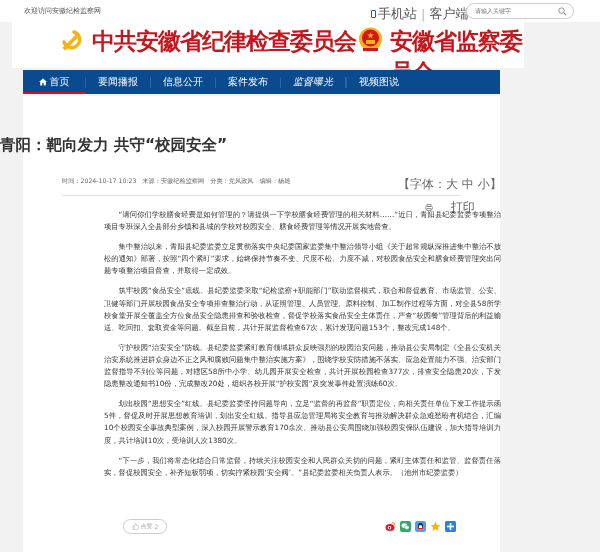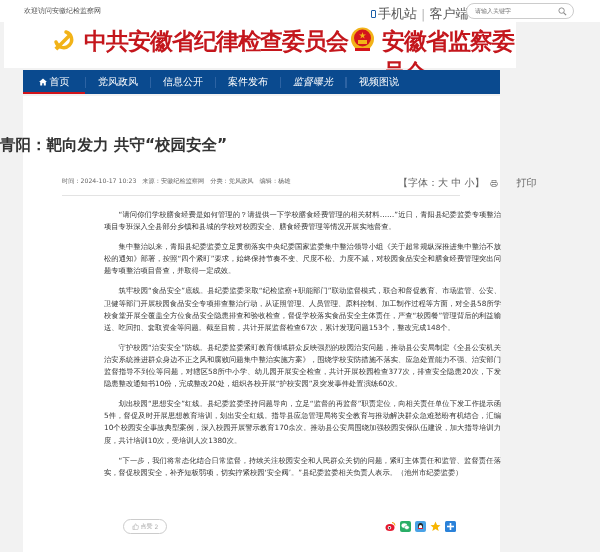--- a/index.html
+++ b/index.html
@@ -10,37 +10,37 @@
     .welcome { position: absolute; left: 24px; top: 6px; font-size: 7px; color: #555; }
     .toplinks { position: absolute; left: 356px; top: 5px; display: flex; align-items: center; gap: 4px; font-size: 13px; color: #555; padding-left: 15px; }
     .toplinks .sep { color: #bbb; }
     .phone-icon { width: 5px; height: 8px; border: 1px solid #1a5ea8; border-radius: 1px; display: inline-block; margin-right: 2px; }
     .weibo-icon { width: 11px; height: 9px; display: inline-block; }
     .wechat-icon { width: 12px; height: 9px; display: inline-block; }
     .search-box { position: absolute; left: 466px; top: 3px; width: 108px; height: 16px; border: 1px solid #ccc; border-radius: 9px; background: #fff; }
     .search-box input { border: none; outline: none; background: transparent; font-size: 6px; color: #aaa; position: absolute; left: 8px; top: 3px; width: 80px; font-family: "DejaVu Sans", sans-serif; }
     .search-icon { position: absolute; right: 6px; top: 3px; width: 9px; height: 9px; }
 
-    .header { position: absolute; top: 22px; left: 4px; width: 512px; height: 46px; background: #fff; }
+    .header { position: absolute; top: 22px; left: 12px; width: 512px; height: 46px; background: #fff; }
     .party-emblem { position: absolute; left: 48px; top: 5px; width: 26px; height: 26px; }
     .title-cpc { position: absolute; left: 80px; top: 4px; font-family: "DejaVu Serif", "Liberation Serif", serif; font-weight: bold; font-size: 23px; color: #c4161c; letter-spacing: -1px; }
     .national-emblem { position: absolute; left: 345px; top: 4px; width: 27px; height: 27px; }
     .title-sup { position: absolute; left: 378px; top: 4px; font-family: "DejaVu Serif", "Liberation Serif", serif; font-weight: bold; font-size: 23px; color: #c4161c; letter-spacing: -1px; }
 
     .nav { position: absolute; top: 70px; left: 23px; width: 477px; height: 24px; background: #0a4a8f; display: flex; align-items: center; }
     .nav-item { position: relative; height: 24px; display: flex; align-items: center; justify-content: center; font-size: 10px; color: #fff; cursor: pointer; }
     .nav-item.active::after { content: ""; position: absolute; left: 0; right: 0; bottom: 0; height: 2px; background: #d0141b; }
     .nav-sep { width: 1px; height: 11px; background: #2d63a3; }
     .home-icon { width: 8px; height: 8px; margin-right: 3px; }
 
     .content { position: absolute; top: 96px; left: 23px; width: 477px; height: 456px; background: #fff; }
 
     .article-title { position: absolute; top: 135px; left: 0; width: 600px; text-align: left; font-size: 15.5px; color: #333; }
     .meta { position: absolute; top: 177px; left: 62px; width: 398px; font-size: 6.2px; color: #666; display: flex; gap: 6px; white-space: nowrap; }
-    .meta-right { position: absolute; top: 176px; left: 398px; font-size: 10px; color: #666; display: flex; align-items: center; gap: 6px; }
+    .meta-right { position: absolute; top: 176px; left: 398px; font-size: 12px; color: #666; display: flex; align-items: center; gap: 6px; flex-direction: column; }
     .font-size-ctrl span { cursor: pointer; }
     .print-icon { width: 8px; height: 7px; display: inline-block; vertical-align: middle; }
     .meta-divider { position: absolute; top: 195px; left: 62px; width: 398px; height: 1px; background: #e3e3e3; }
 
     .body { position: absolute; top: 209px; left: 62px; width: 397px; font-size: 7.3px; line-height: 12.1px; color: #333; margin-left: 42px; }
     .body p { text-indent: 2em; margin-bottom: 8px; text-align: justify; }
 
     .like-button { position: absolute; top: 519px; left: 123px; width: 44px; height: 15px; border: 1px solid #ccc; border-radius: 8px; font-size: 6px; color: #aaa; display: flex; align-items: center; justify-content: center; gap: 2px; background: #fff; }
     .thumb-icon { width: 7px; height: 7px; }
     .share-row { position: absolute; top: 521px; left: 385px; display: flex; gap: 4px; align-items: center; }
@@ -96,21 +96,21 @@
 
 <div class="nav">
   <div class="nav-item active" style="width:62px;">
     <svg class="home-icon" viewBox="0 0 8 8">
         <polygon points="4,0.5 8,4 6.8,4 6.8,7.5 4.8,7.5 4.8,5.3 3.2,5.3 3.2,7.5 1.2,7.5 1.2,4 0,4" fill="#fff"></polygon>
       </svg>
     <span>首页</span>
   </div>
   <span class="nav-sep"></span>
   <div class="nav-item" style="width:64px;">
-      <span>党风政风</span>
+      <span>要闻播报</span>
     </div>
   <span class="nav-sep"></span>
   <div class="nav-item" style="width:64px;">
       <span>信息公开</span>
     </div>
   <span class="nav-sep"></span>
   <div class="nav-item" style="width:64px;">
       <span>案件发布</span>
     </div>
   <span class="nav-sep"></span>

